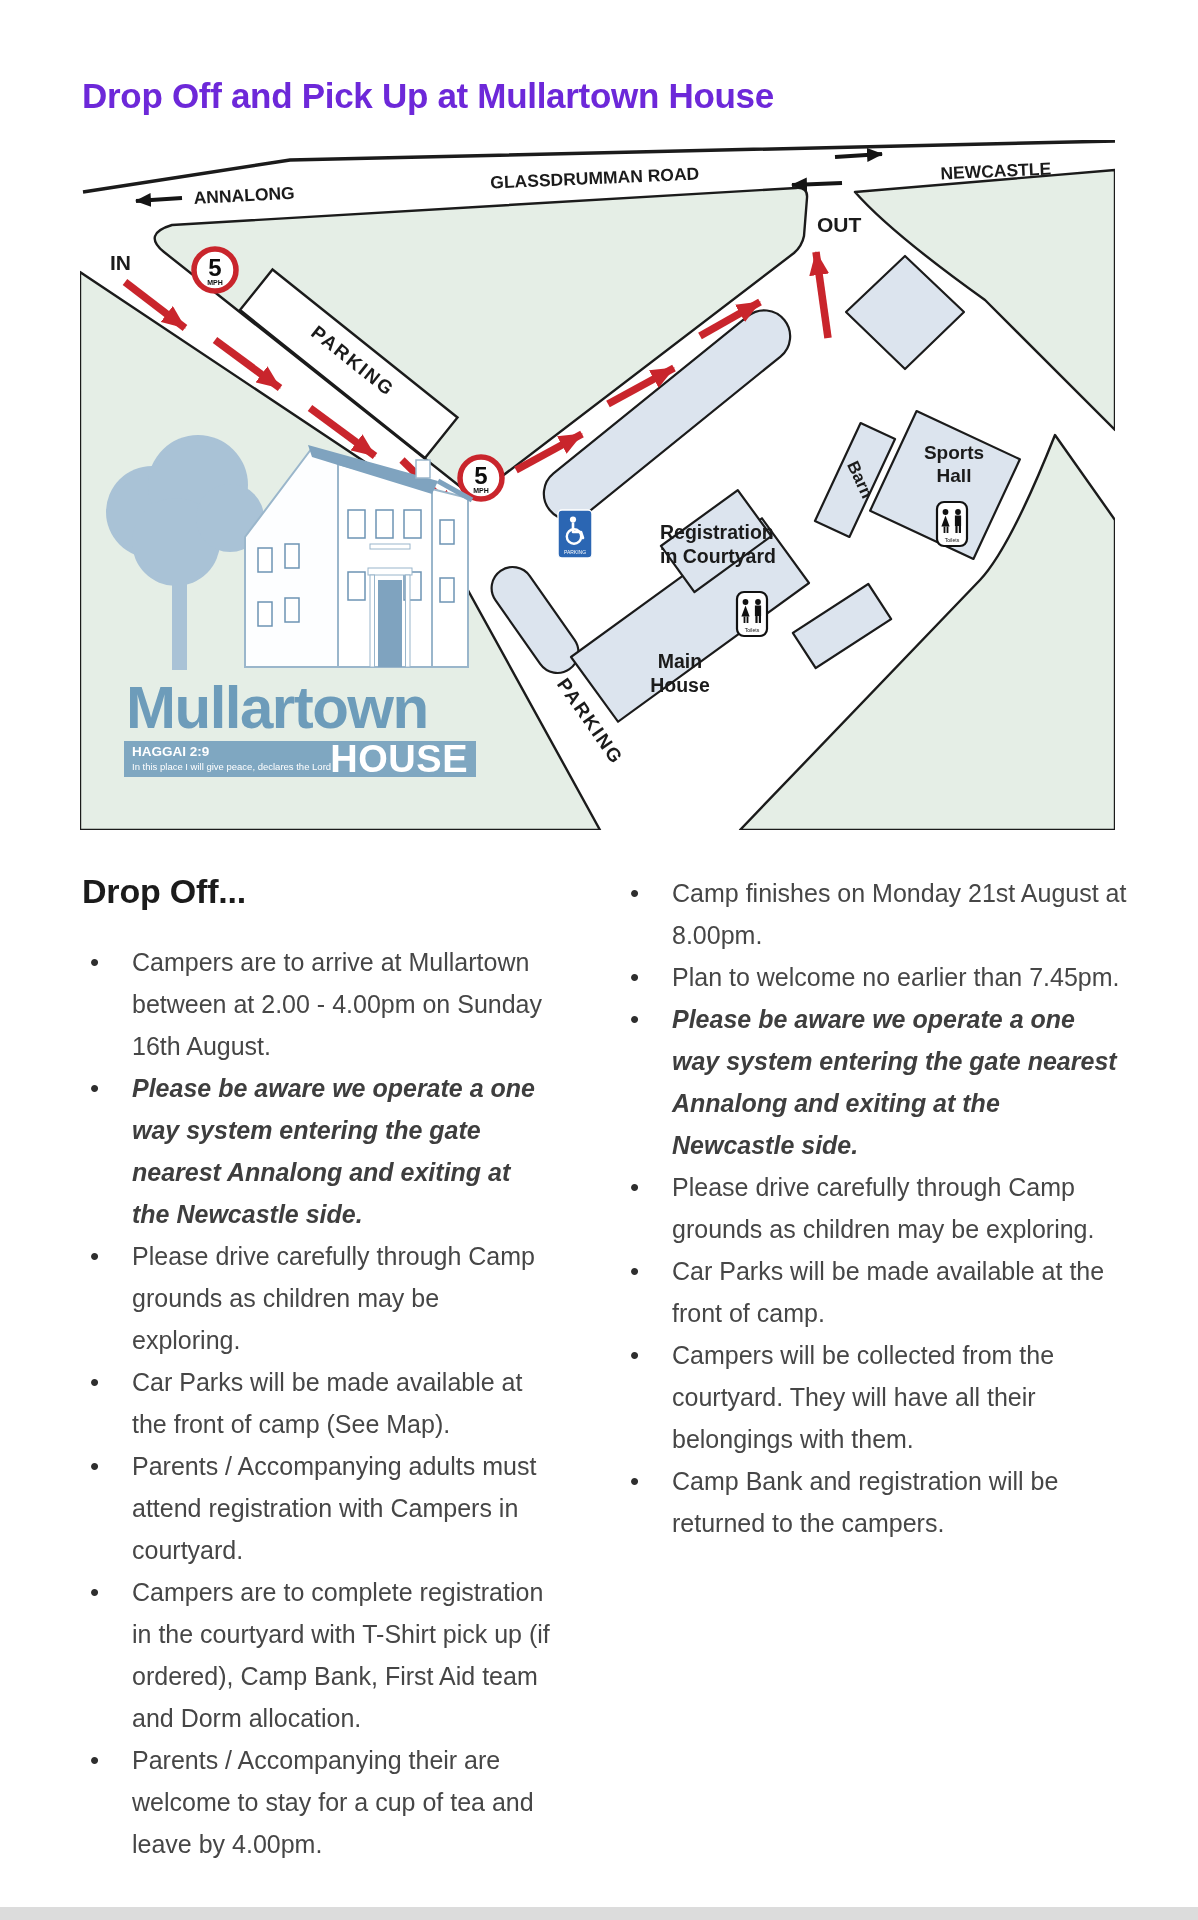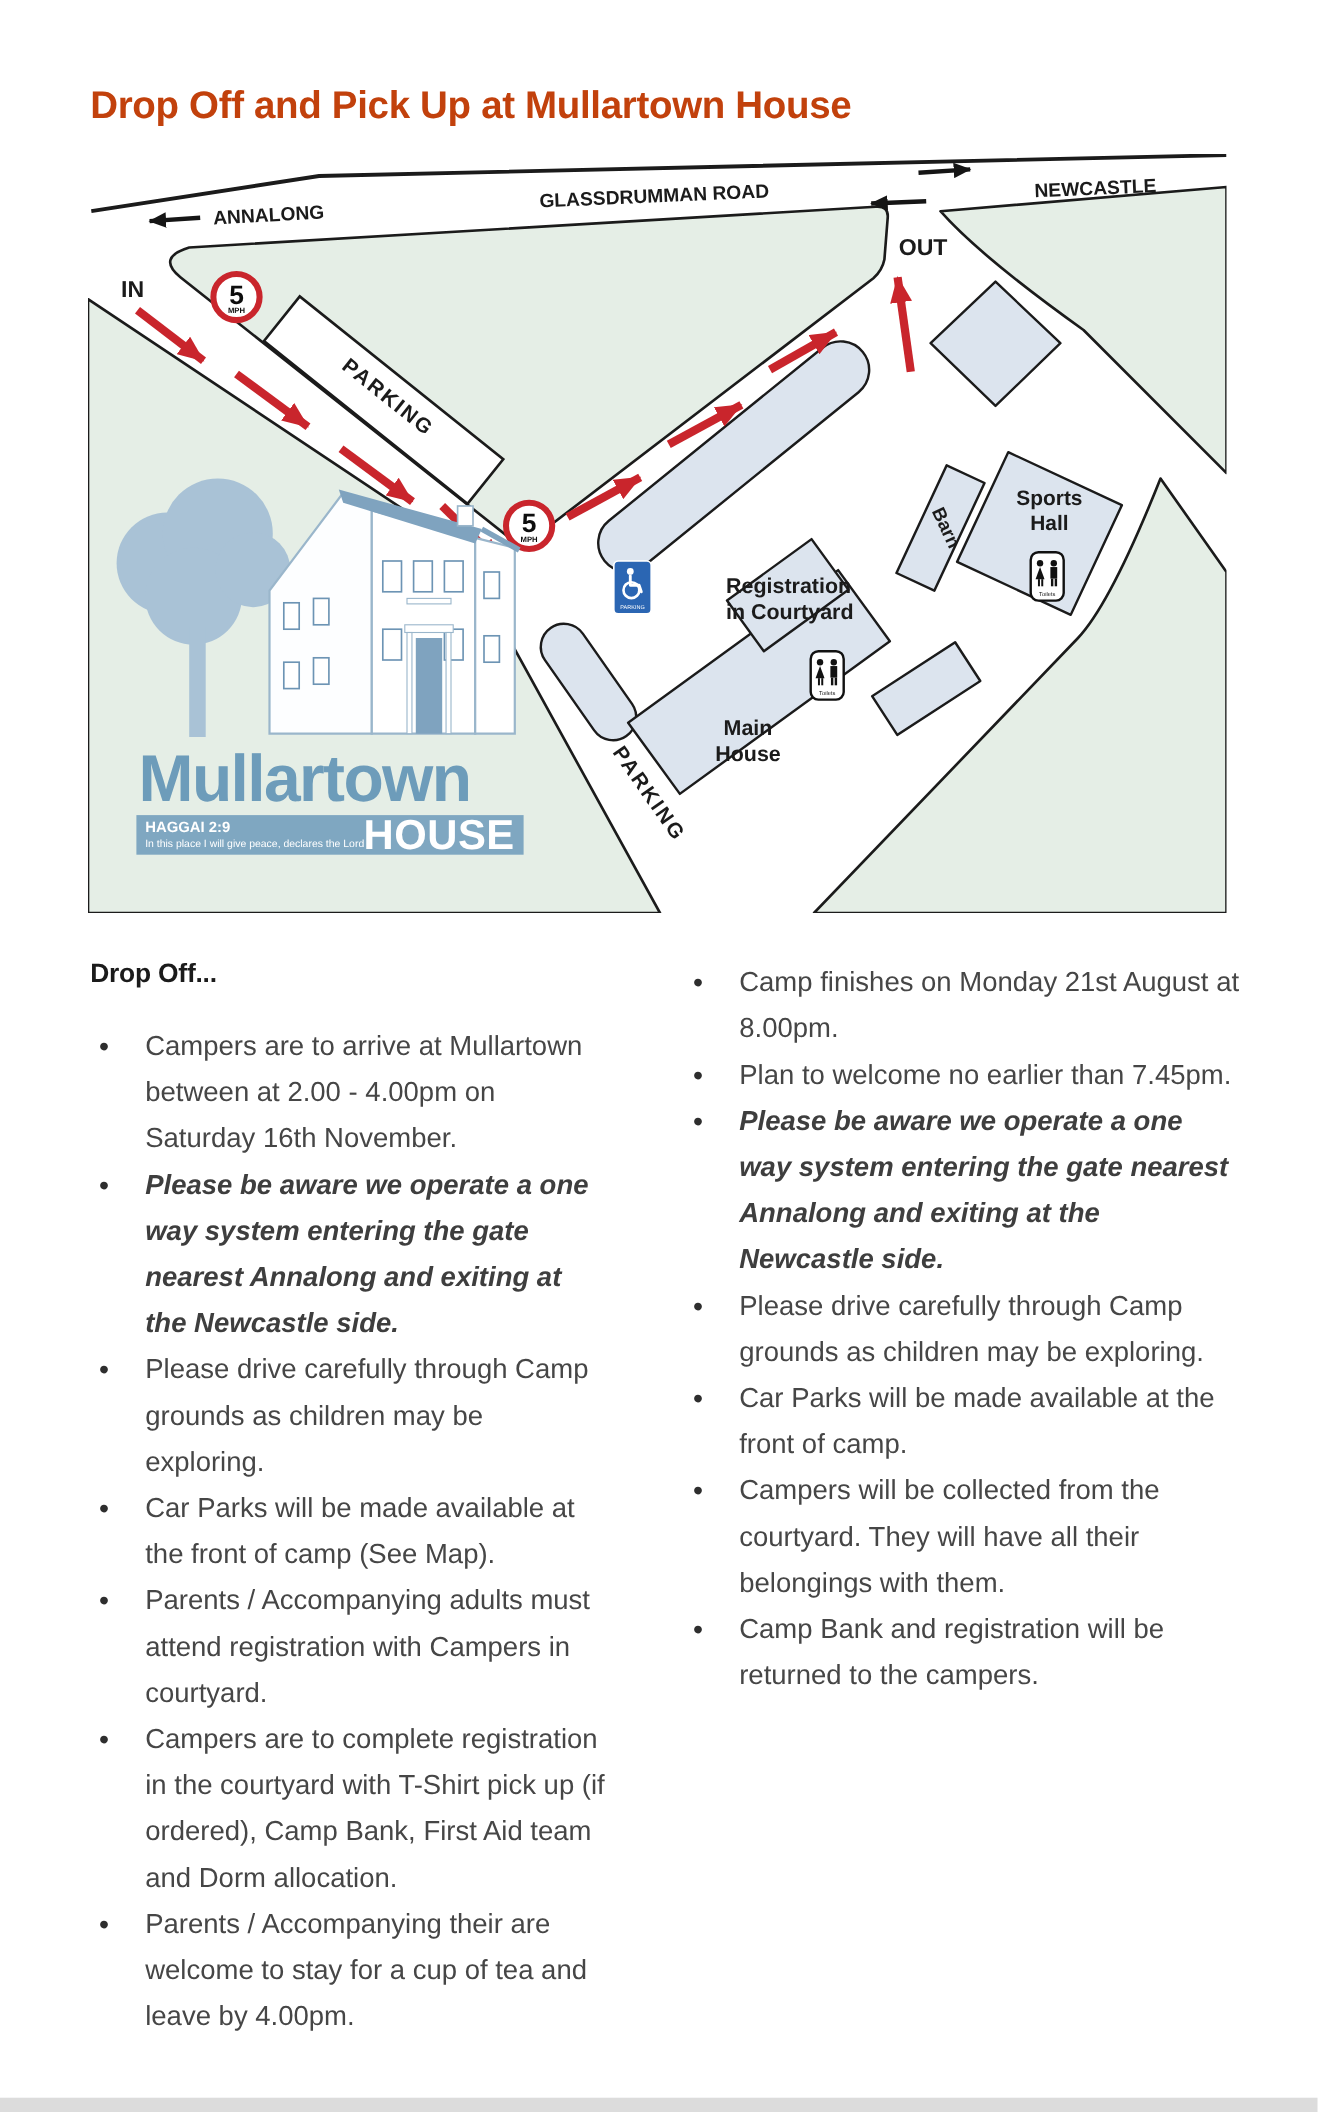--- a/index.html
+++ b/index.html
@@ -1,30 +1,30 @@
 <!DOCTYPE html>
 <html><head>
 <meta charset="utf-8">
 <style>
   html,body{margin:0;padding:0;background:#ffffff;}
   .page{position:relative;width:1198px;height:1920px;background:#fff;overflow:hidden;
         font-family:"Liberation Sans",sans-serif;}
   .title{position:absolute;left:82px;top:76px;font-size:35px;font-weight:bold;
-         color:#c2410c;letter-spacing:-0.3px;}
+         color:#6d28d9;letter-spacing:-0.3px;}
   .map-wrap{position:absolute;left:80px;top:140px;width:1035px;height:690px;}
   .map-wrap svg{display:block;width:100%;height:100%;font-family:"Liberation Sans",sans-serif;}
   .grass{fill:#e5eee6;stroke:#1b1b1b;stroke-width:2.4;stroke-linejoin:round;}
   .bldg{fill:#dce4ee;stroke:#1b1b1b;stroke-width:2.2;stroke-linejoin:round;}
   .ra{stroke:#c9252c;stroke-width:7.5;marker-end:url(#mRed);stroke-linecap:butt;}
   .ba{stroke:#151515;stroke-width:4;marker-end:url(#mBlk);}
   .maplbl{fill:#1b1b1b;font-weight:bold;}
   .col{position:absolute;top:872px;}
   .col-left{left:82px;width:470px;}
   .col-right{left:622px;width:505px;}
-  .col h2{margin:0 0 30px 0;font-size:24px;font-weight:bold;color:#1b1b1b;letter-spacing:-0.2px;}
+  .col h2{margin:0 0 30px 0;font-size:34px;font-weight:bold;color:#1b1b1b;letter-spacing:-0.2px;}
   .col ul{list-style:none;margin:0;padding:0 0 0 8px;}
   .col li{display:flex;font-size:25px;line-height:42px;color:#464646;}
   .col li .bullet{width:42px;flex-shrink:0;font-size:26px;color:#2e2e2e;}
   .col li .btext{flex:1;}
   .col li.em .btext{font-style:italic;color:#3e3e3e;font-weight:bold;}
   .bottom-bar{position:absolute;left:0;top:1907px;width:100%;height:13px;background:#dcdcdc;}
 </style>
 </head>
 <body>
 
@@ -174,21 +174,21 @@
         <text x="388" y="632" text-anchor="end" font-size="38" font-weight="bold" fill="#ffffff" letter-spacing="0.5">HOUSE</text>
       </g>
     </svg>
   </div>
 
   <div class="col col-left">
     <h2>Drop Off...</h2>
     <ul>
       <li>
           <span class="bullet">•</span>
-          <span class="btext">Campers are to arrive at Mullartown between at 2.00 - 4.00pm on Saturday 16th November.</span>
+          <span class="btext">Campers are to arrive at Mullartown between at 2.00 - 4.00pm on Sunday 16th August.</span>
         </li>
       <li class="em">
           <span class="bullet">•</span>
           <span class="btext">Please be aware we operate a one way system entering the gate nearest Annalong and exiting at the Newcastle side.</span>
         </li>
       <li>
           <span class="bullet">•</span>
           <span class="btext">Please drive carefully through Camp grounds as children may be exploring.</span>
         </li>
       <li>

